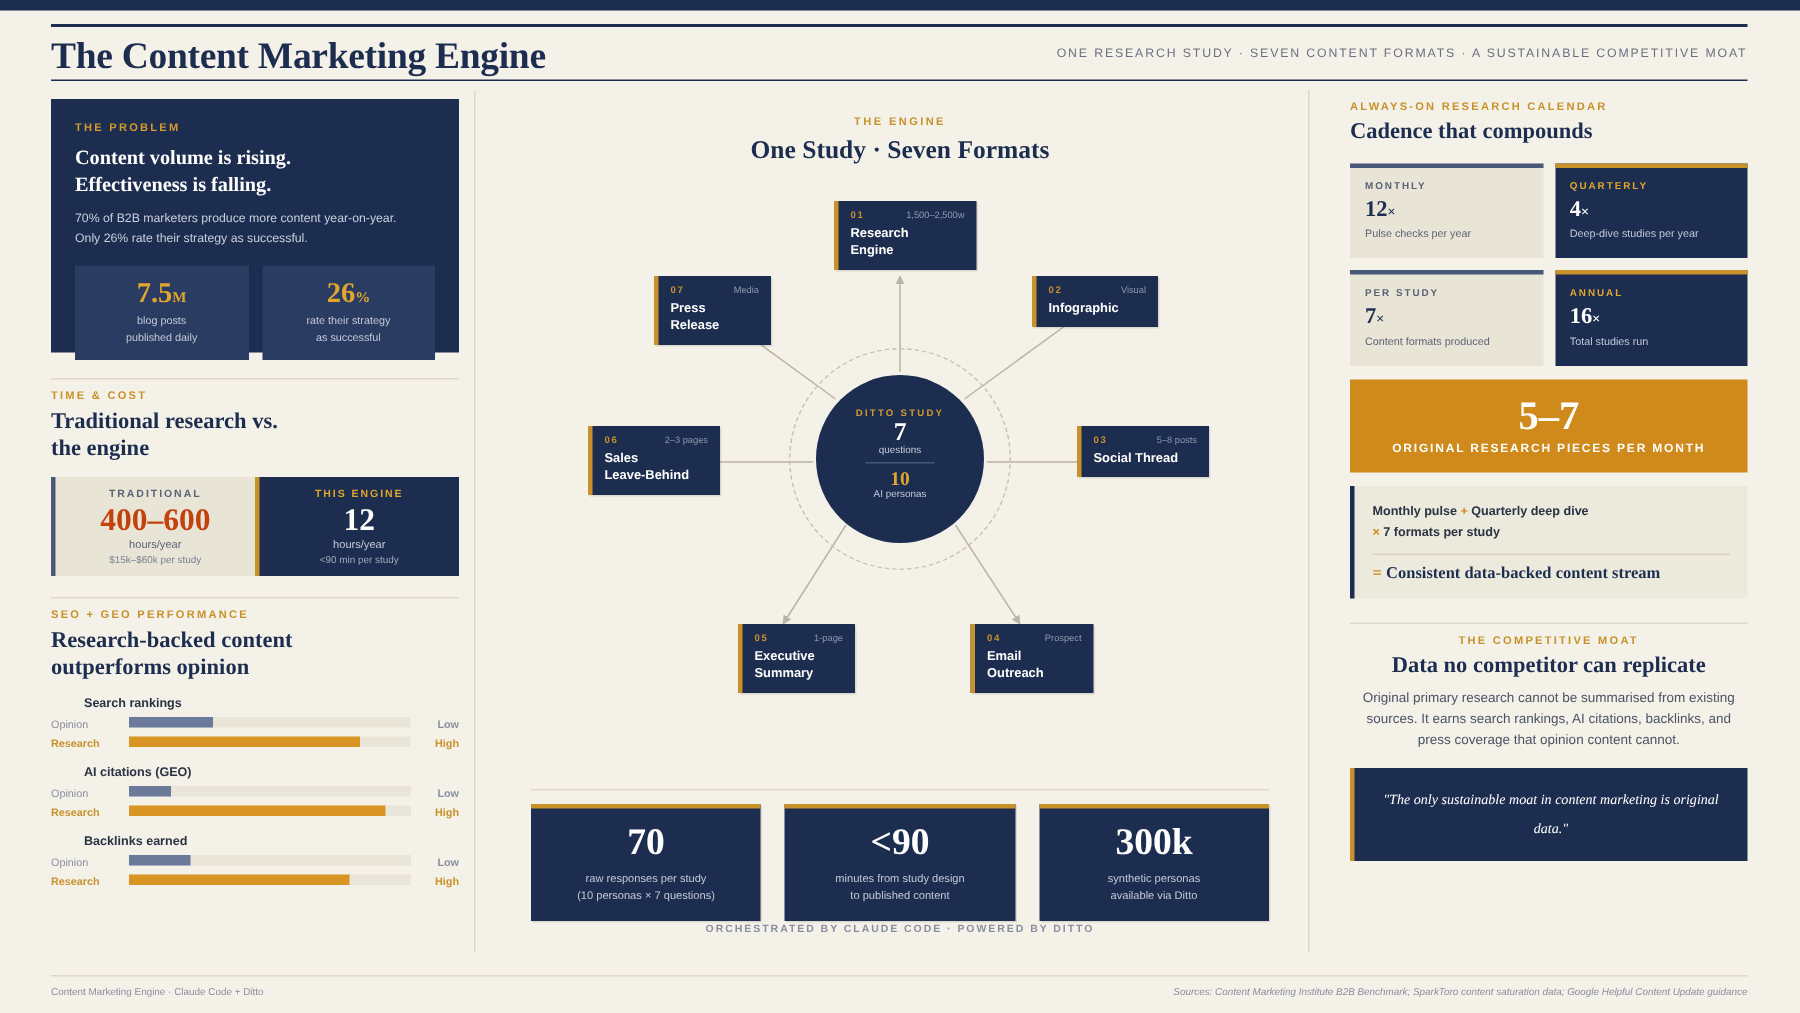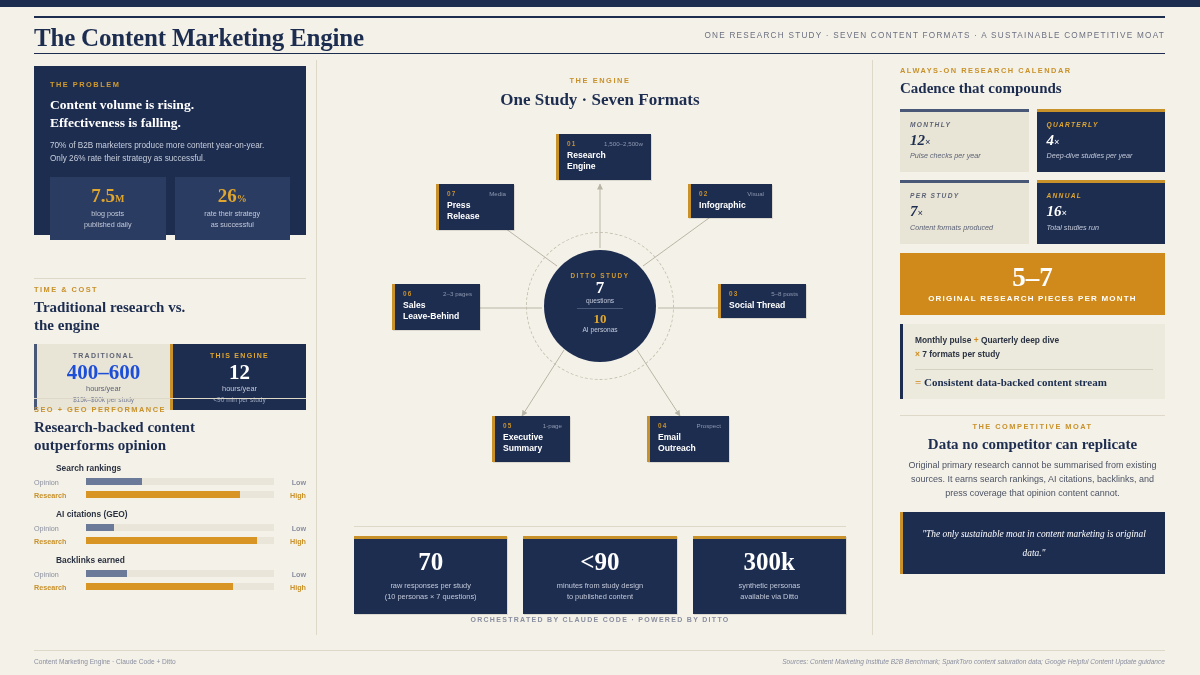--- a/index.html
+++ b/index.html
@@ -42,32 +42,32 @@
   .problem .eyebrow { color:#d39b2d; }
   .problem h2 { font-family:"Liberation Serif", serif; font-weight:700; color:#ffffff; font-size:13.5px; line-height:1.3; margin-top:7px; }
   .problem p { font-size:8.2px; color:#c8cedc; line-height:1.6; margin-top:8px; }
   .prob-stats { display:flex; gap:9px; margin-top:12px; }
   .prob-stat { flex:1; background:#2b3c62; padding:9px 6px 10px; text-align:center; }
   .prob-stat .num { font-family:"Liberation Serif", serif; font-weight:700; font-size:19px; color:#e0a62e; line-height:1; }
   .prob-stat .num small { font-size:10px; }
   .prob-stat .lbl { font-size:7.2px; color:#c3c9d8; line-height:1.45; margin-top:4px; }
 
   
-  .timecost { position:absolute; left:34px; top:252px; width:272px;margin-top:26px; }
+  .timecost { position:absolute; left:34px; top:252px; width:272px; }
   .tc-rule { width:272px; height:1px; background:#ddd8c8; margin-bottom:6px; }
   .tc-title { margin-top:5px; }
   .tc-cards { display:flex; margin-top:10px; width:272px; height:66px; }
   .tc-card { flex:1; padding:8px 4px 0; text-align:center; }
   .tc-trad { background:#e8e4d6; border-left:3px solid #4a5878; }
   .tc-eng { background:#1d2d50; border-left:3px solid #c8912a; }
   .tc-head { font-size:7px; letter-spacing:1.3px; font-weight:700; }
   .tc-trad .tc-head { color:#5c6375; }
   .tc-eng .tc-head { color:#e0a62e; }
   .tc-num { font-family:"Liberation Serif", serif; font-weight:700; font-size:21px; line-height:1.1; margin-top:2px; }
-  .tc-trad .tc-num { color:#1d4ed8; }
+  .tc-trad .tc-num { color:#c2410c; }
   .tc-eng .tc-num { color:#ffffff; }
   .tc-sub { font-size:7.4px; line-height:1.4; }
   .tc-trad .tc-sub { color:#5c6375; }
   .tc-eng .tc-sub { color:#c3c9d8; }
   .tc-sub2 { font-size:6.6px; line-height:1.4; }
   .tc-trad .tc-sub2 { color:#7a8095; }
   .tc-eng .tc-sub2 { color:#9fa8bd; }
 
   
   .seo { position:absolute; left:34px; top:398px; width:272px; }
@@ -113,21 +113,21 @@
   .bigstats { position:absolute; left:24px; top:470px; width:492px; display:flex; gap:16px; }
   .bigstat { flex:1; background:#1d2d50; border-top:3px solid #c8912a; padding:10px 6px 12px; text-align:center; box-shadow:1px 1px 0 rgba(0,0,0,0.10); }
   .bigstat .num { font-family:"Liberation Serif", serif; font-weight:700; font-size:25px; color:#ffffff; line-height:1.05; }
   .bigstat .l1 { font-size:7.4px; color:#c3c9d8; margin-top:5px; line-height:1.5; }
   .bigstat .l2 { font-size:7.4px; color:#c3c9d8; line-height:1.5; }
   .c-footer { position:absolute; left:0; top:550px; width:540px; text-align:center; font-size:7px; letter-spacing:1.3px; font-weight:700; color:#8a8fa0; }
 
   
   .right { position:absolute; left:900px; top:66px; width:265px; }
   .cal-grid { display:grid; grid-template-columns:1fr 1fr; gap:8px; margin-top:11px; }
-  .cal-card { padding:9px 10px 11px;font-style:italic; }
+  .cal-card { padding:9px 10px 11px; }
   .cal-light { background:#e8e4d6; border-top:3px solid #4a5878; }
   .cal-dark  { background:#1d2d50; border-top:3px solid #c8912a; }
   .cal-head { font-size:6.6px; letter-spacing:1.3px; font-weight:700; }
   .cal-light .cal-head { color:#5c6375; }
   .cal-dark  .cal-head { color:#e0a62e; }
   .cal-num { font-family:"Liberation Serif", serif; font-weight:700; font-size:15px; line-height:1.3; margin-top:3px; }
   .cal-light .cal-num { color:#1d2d50; }
   .cal-dark  .cal-num { color:#ffffff; }
   .cal-num .x { font-family:"Liberation Sans", sans-serif; font-size:9px; font-weight:400; }
   .cal-sub { font-size:7.2px; line-height:1.4; margin-top:1px; }

